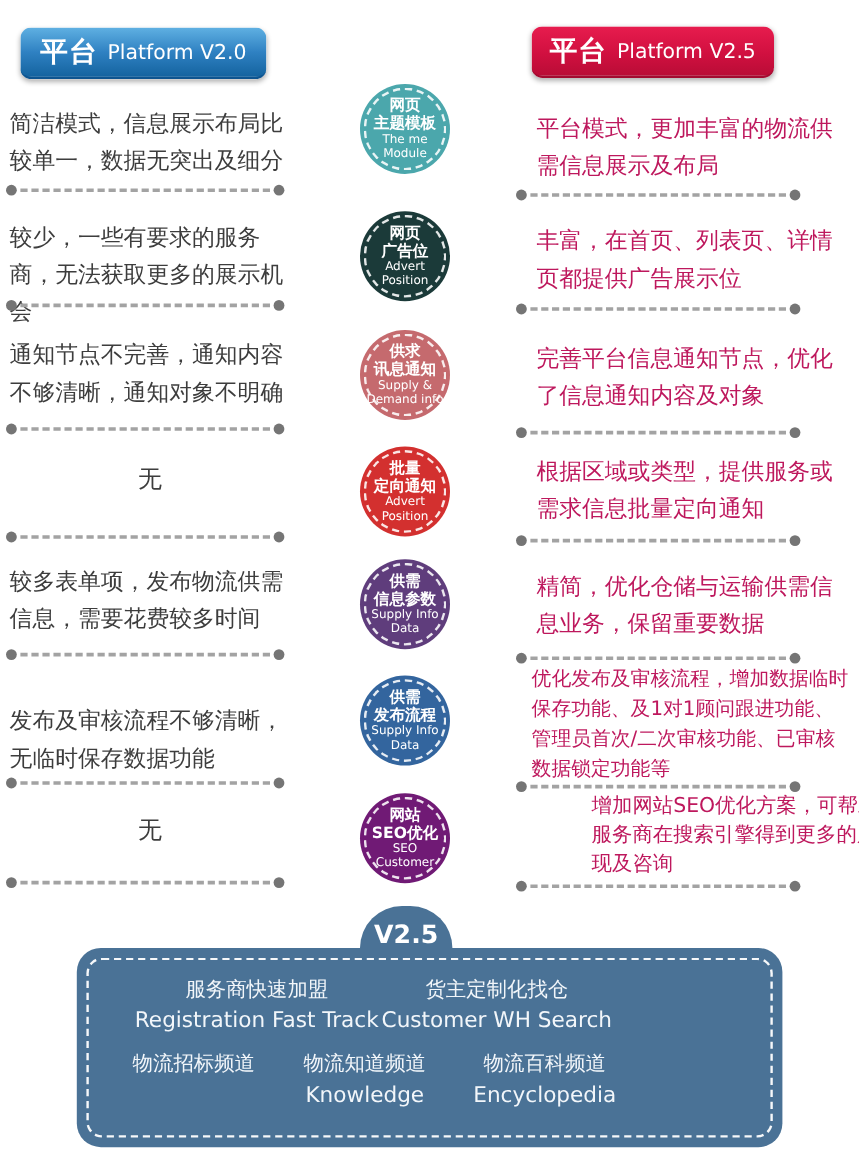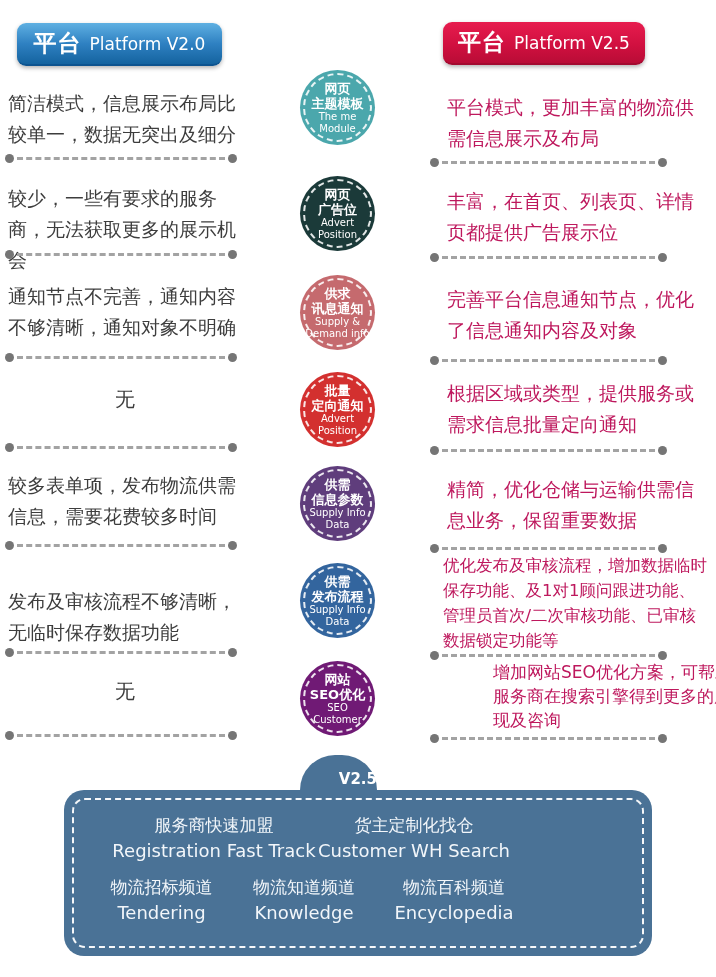--- a/index.html
+++ b/index.html
@@ -35,21 +35,21 @@
   
   .badge{position:absolute;left:300px;width:75px;height:75px;border-radius:50%;color:#fff;
          text-align:center;display:flex;flex-direction:column;justify-content:center;}
   .badge::after{content:"";position:absolute;inset:3px;border:2px dashed rgba(255,255,255,.88);
                 border-radius:50%;pointer-events:none;}
   .badge .cnl{font-size:13px;font-weight:bold;line-height:15px;}
   .badge .enl{font-size:10px;line-height:12px;}
 
   
   .dome{position:absolute;left:300px;top:755px;width:77px;height:35px;border-radius:40px 40px 0 0;
-        color:#fff;font-size:15px;font-weight:bold;text-align:right;line-height:48px;}
+        color:#fff;font-size:21px;font-weight:bold;text-align:center;line-height:48px;}
   .panel{position:absolute;left:64px;top:790px;width:588px;height:166px;border-radius:20px;}
   .panel .inner-dash{position:absolute;inset:8px;border:2px dashed rgba(255,255,255,.95);
                      border-radius:13px;pointer-events:none;}
   .feat{position:absolute;text-align:center;color:#f2f6fa;}
   .feat .fcn{font-size:17px;line-height:26px;}
   .feat .fen{font-size:18px;line-height:26px;}
 </style>
 </head>
 <body>
 
@@ -205,21 +205,20 @@
       <div class="fcn">服务商快速加盟</div>
       <div class="fen">Registration Fast Track</div>
     </div>
     <div class="feat" style="left:220px;top:22px;width:260px">
       <div class="fcn">货主定制化找仓</div>
       <div class="fen">Customer WH Search</div>
     </div>
 
     <div class="feat" style="left:20px;top:84px;width:155px">
       <div class="fcn">物流招标频道</div>
-      <div class="fen">Tendering</div>
     </div>
     <div class="feat" style="left:165px;top:84px;width:150px">
       <div class="fcn">物流知道频道</div>
       <div class="fen">Knowledge</div>
     </div>
     <div class="feat" style="left:310px;top:84px;width:160px">
       <div class="fcn">物流百科频道</div>
       <div class="fen">Encyclopedia</div>
     </div>
   </div>

